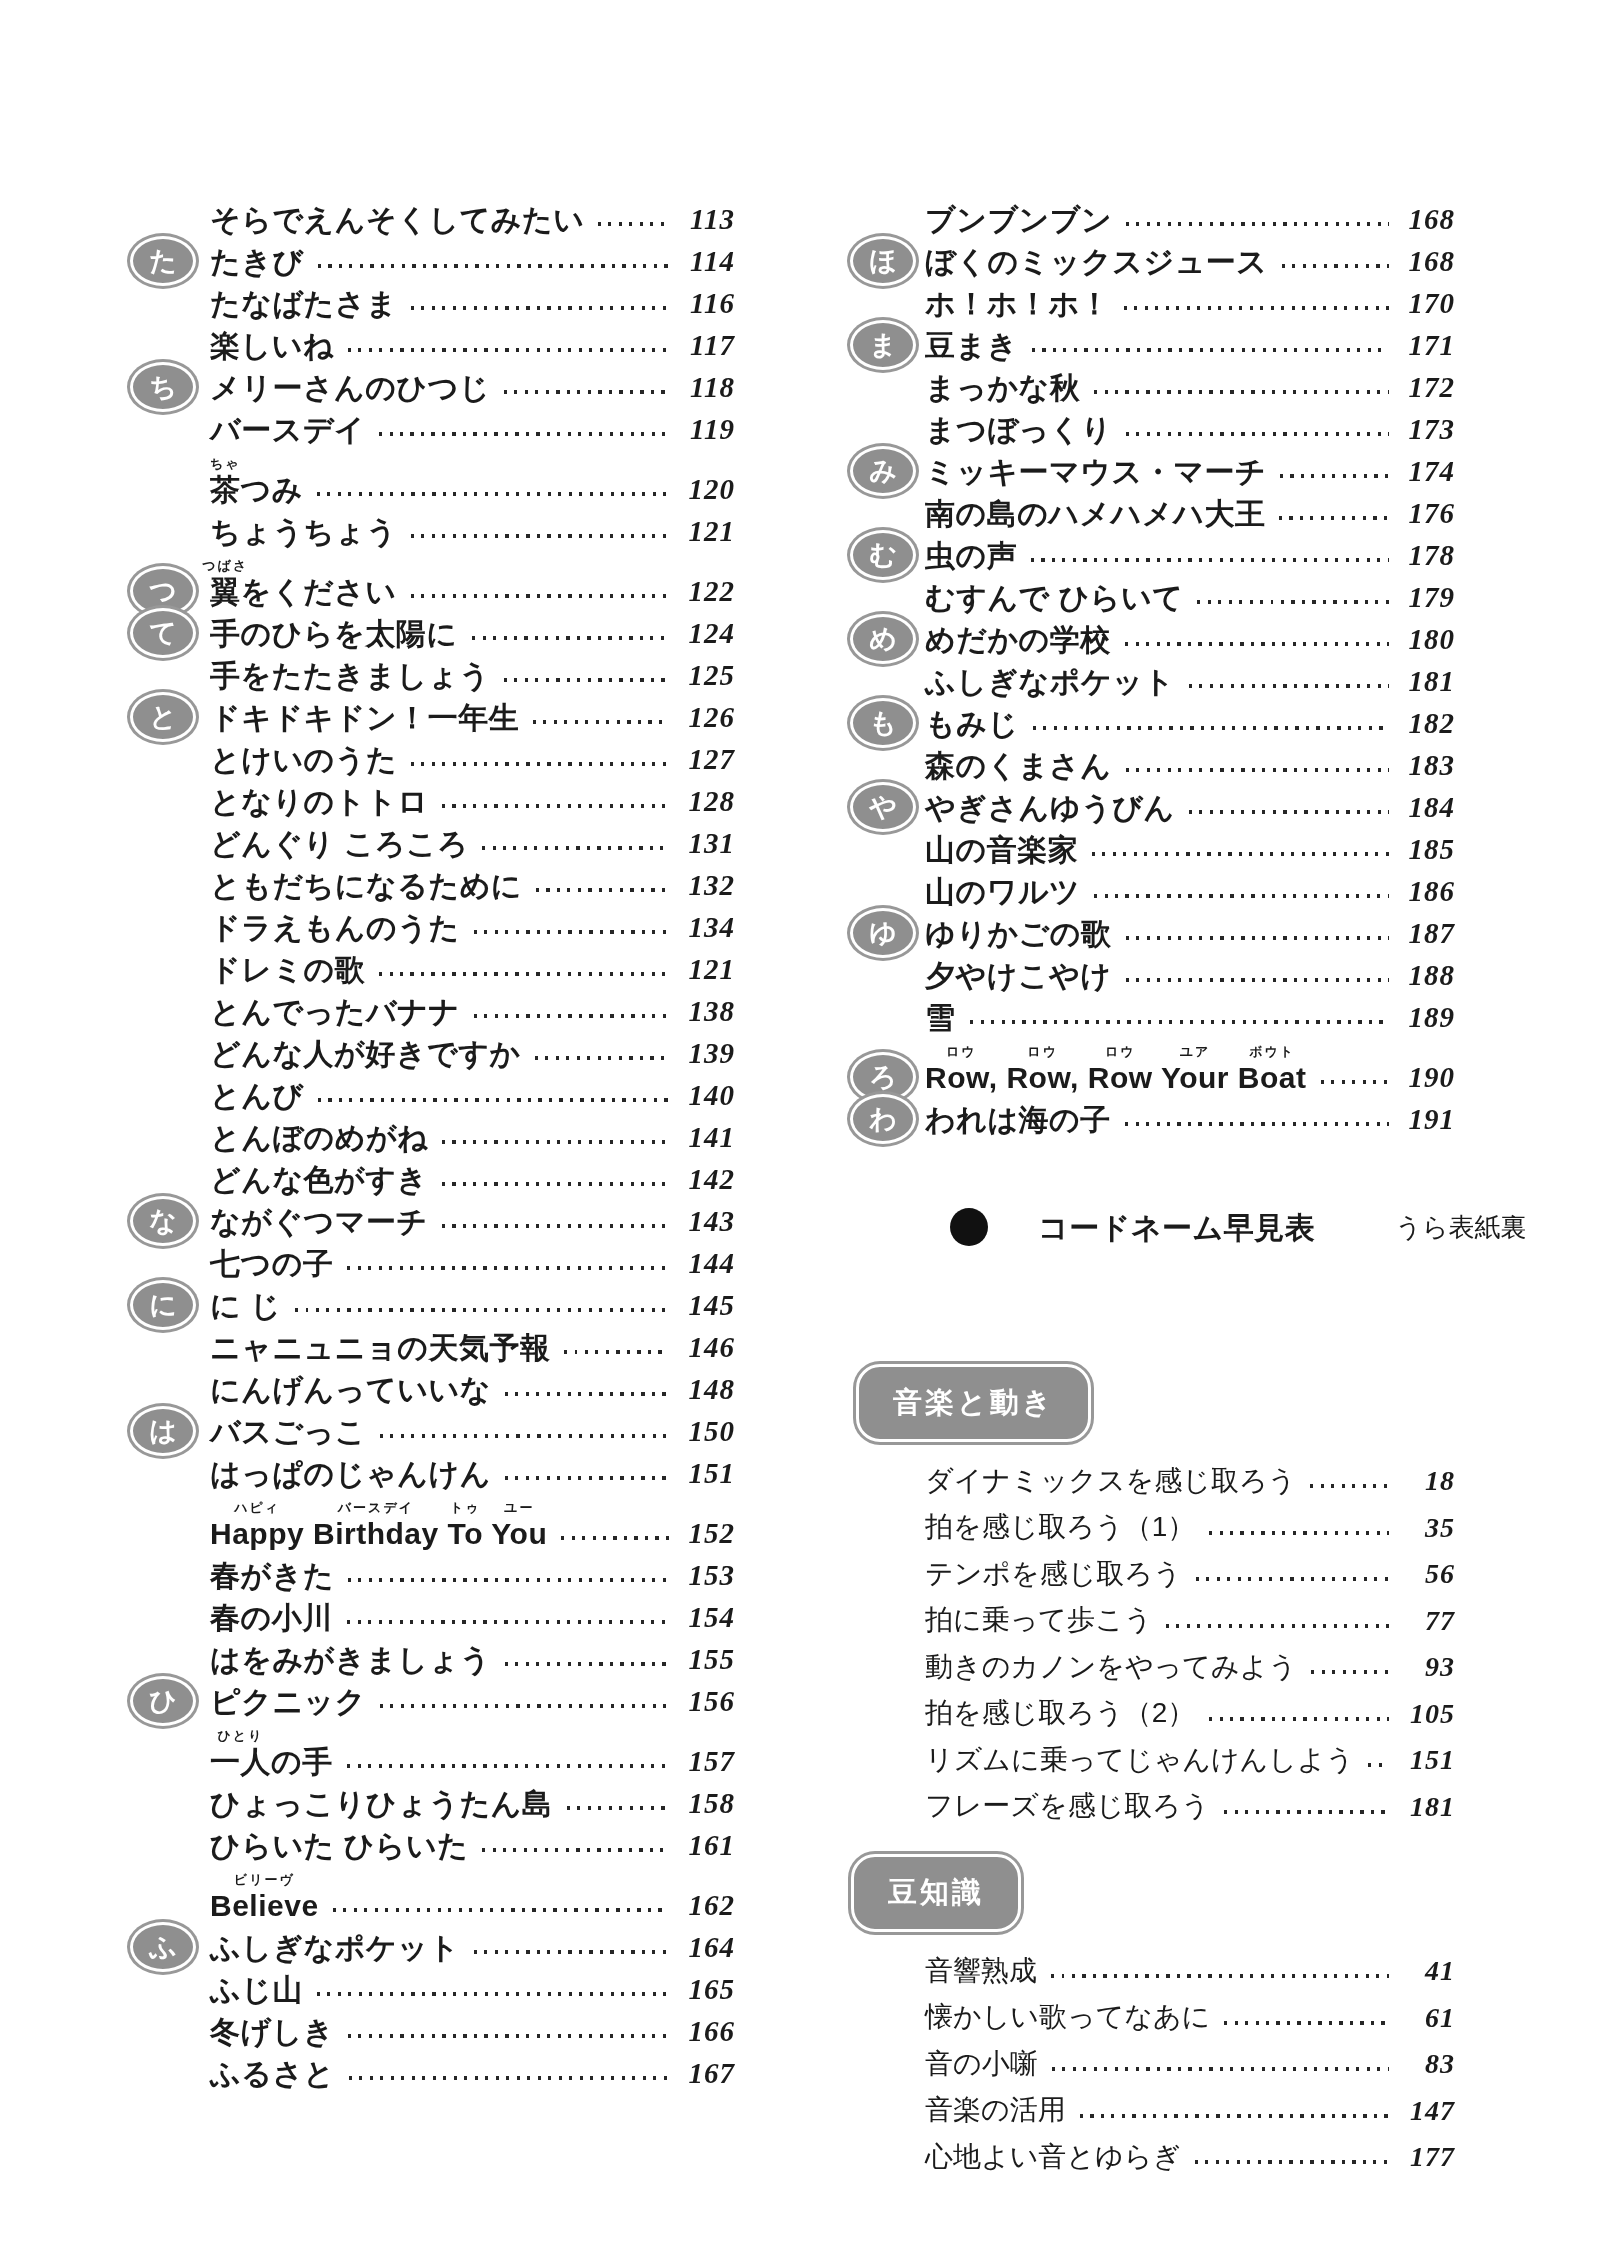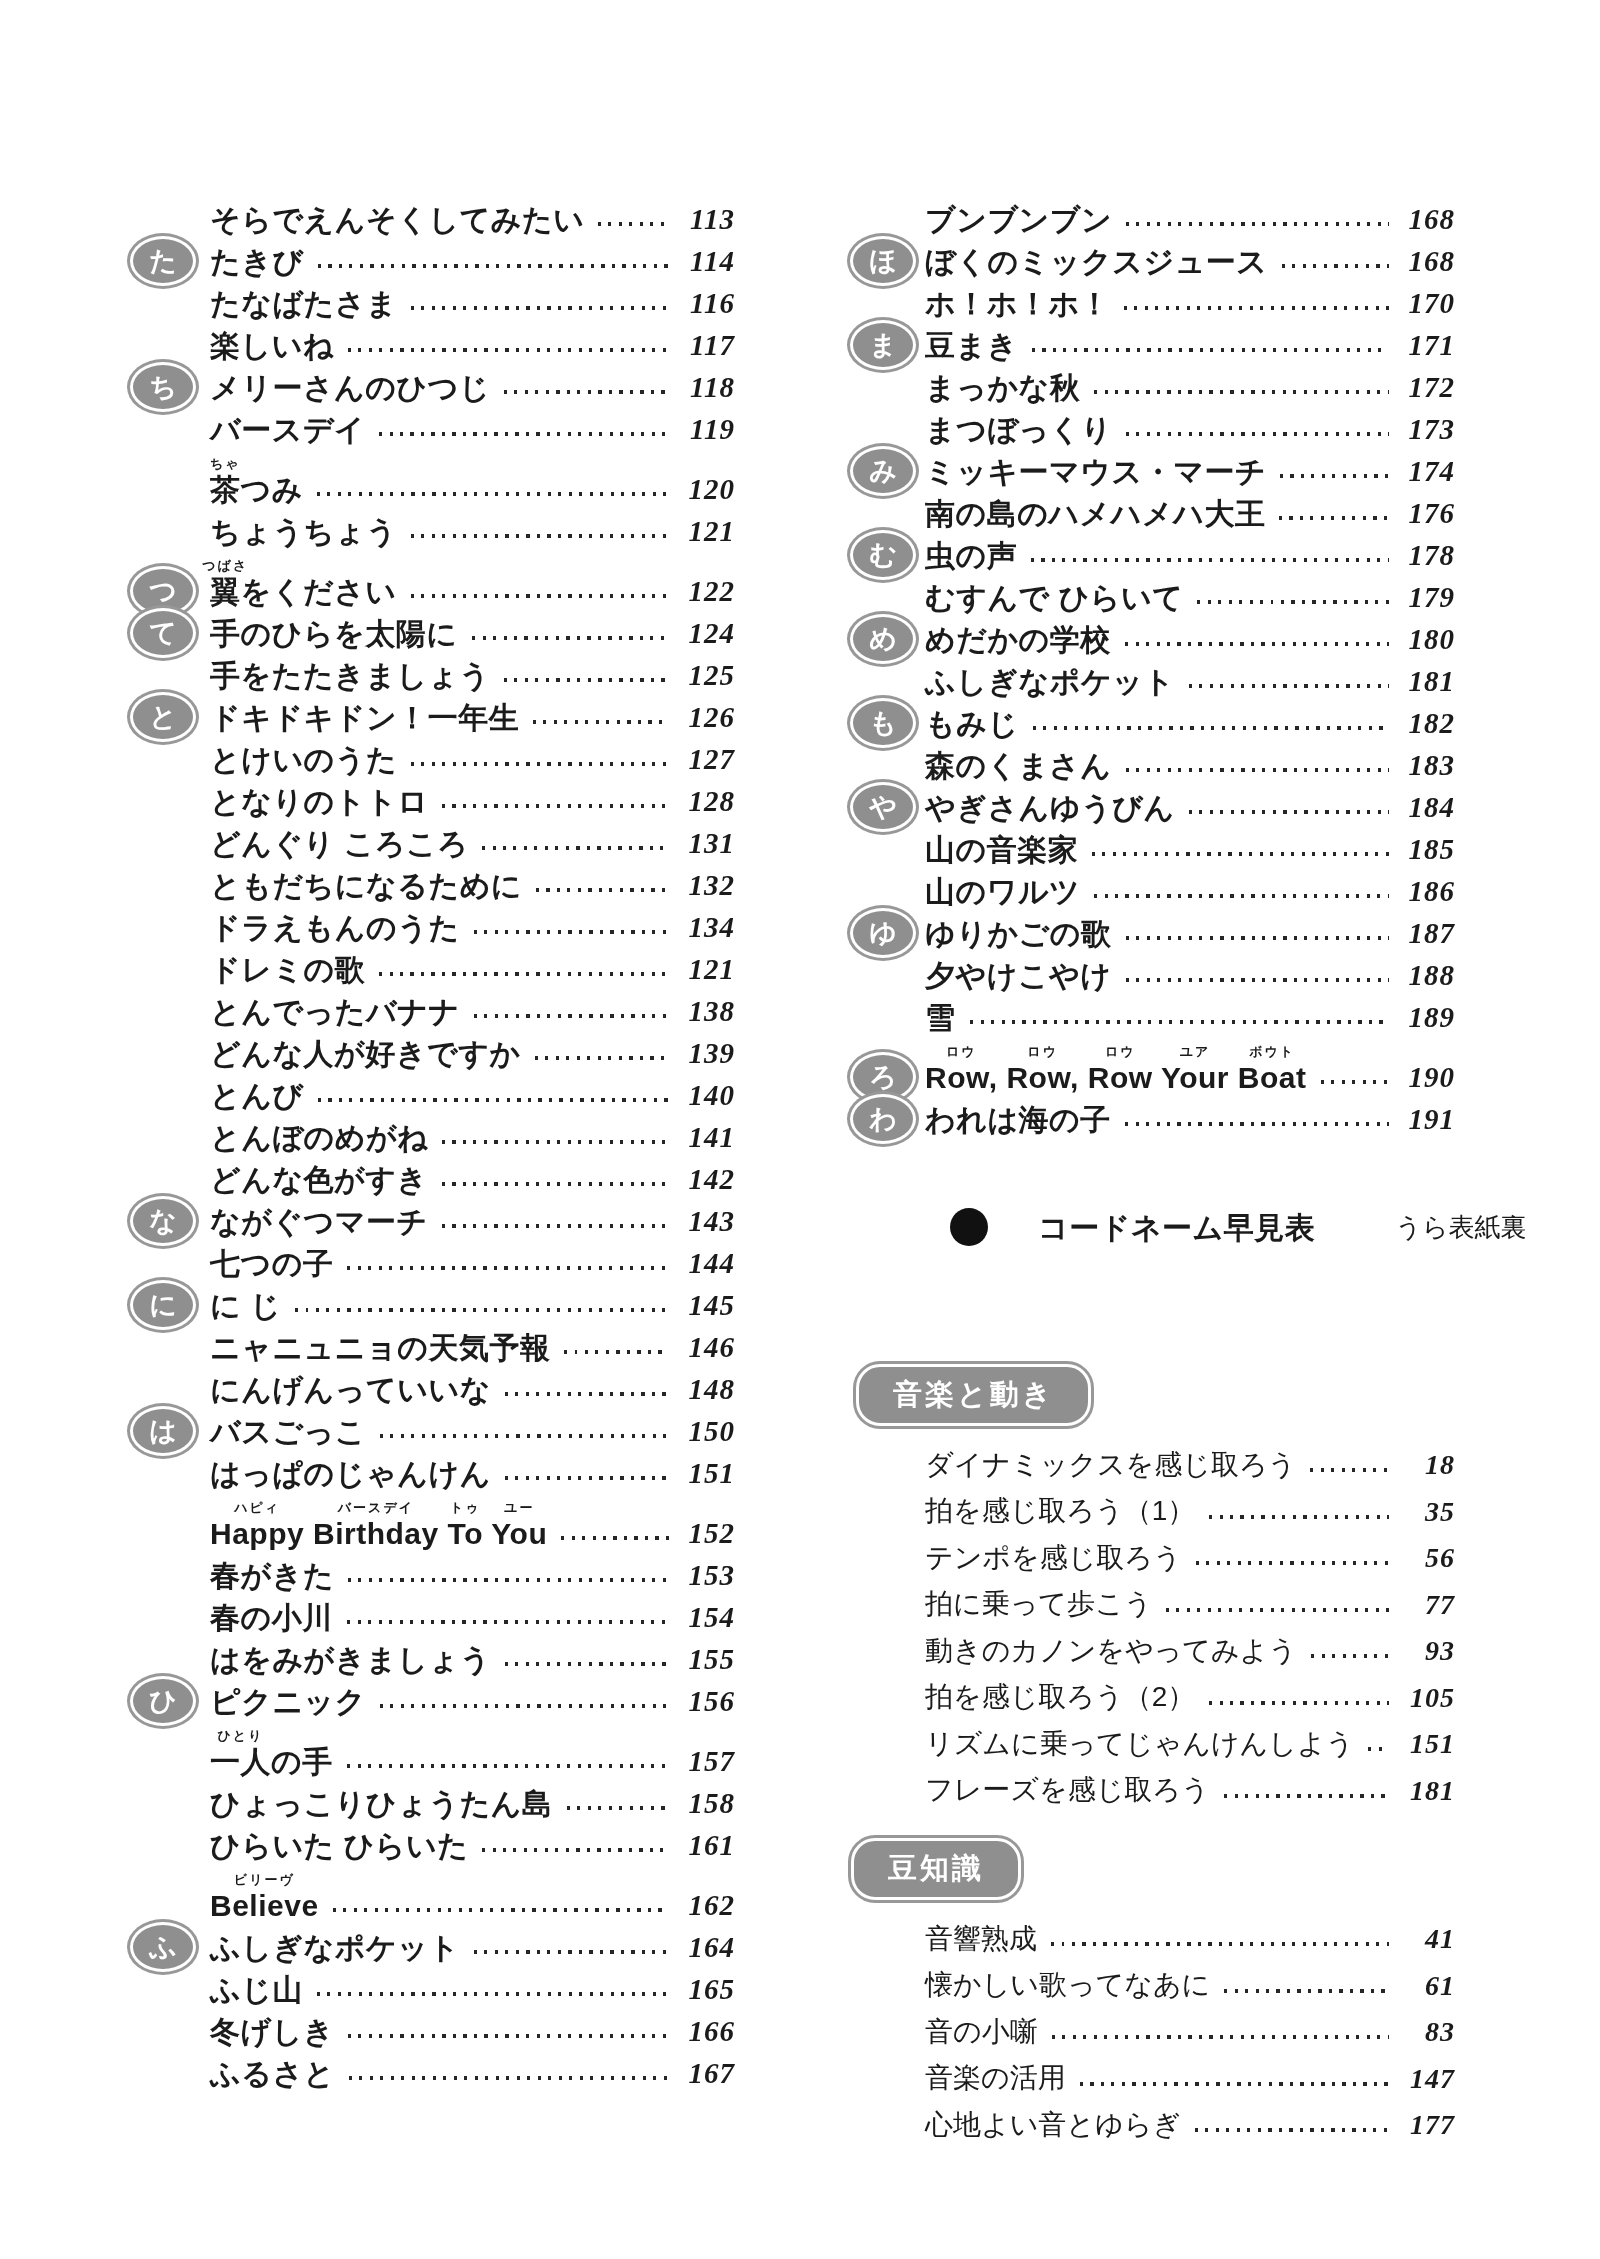--- a/index.html
+++ b/index.html
@@ -56,21 +56,21 @@
   }
 
   .chord-row { margin-top:66px; padding-left:0;gap:28px; }
   .bullet {
     width:38px; height:38px; border-radius:50%; background:#111111;
     display:inline-block; margin:0 22px 0 25px; flex:0 0 auto;
   }
 
   .pill {
     display:inline-flex; align-items:center; justify-content:center;
-    height:40px; padding:8px 34px; border-radius:24px;
+    height:40px; padding:16px 34px; border-radius:24px;
     background:#8f8f8f; border:3px solid #ffffff; box-shadow:0 0 0 3px #989898;
     color:#ffffff; font-weight:900; font-size:29px; letter-spacing:3px;
     white-space:nowrap;
   }
   .pill-wrap1 { margin:116px 0 0 6px; }
   .pill-wrap2 { margin:24px 0 0 1px; }
   .section-rows { margin-top:16px; }
   .section-rows .row { height:46.5px; padding-left:75px; }
   .section-rows .title { font-weight:400; font-size:28px; letter-spacing:0; }
   .section-rows .pagenum { font-size:28px; }

